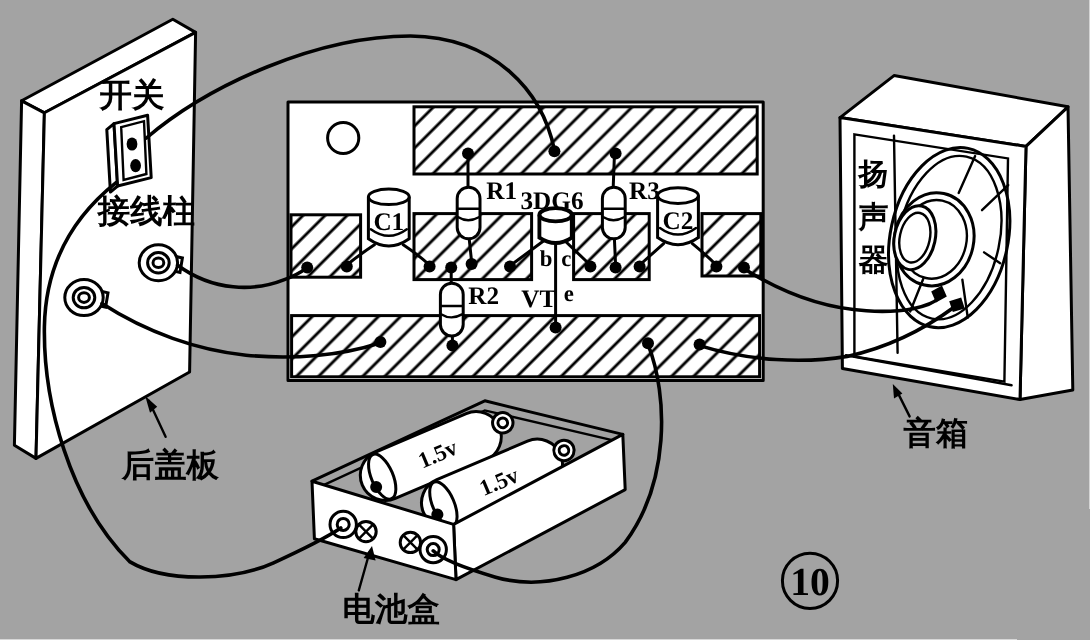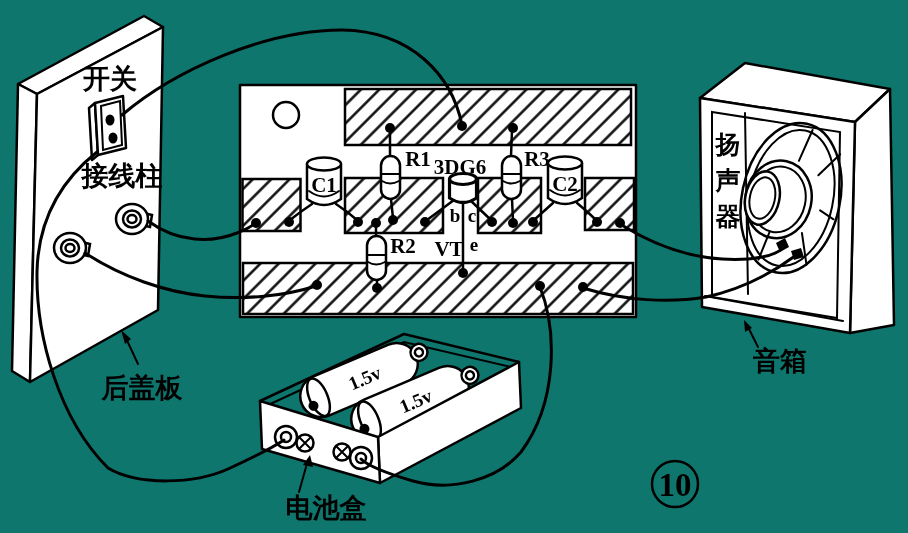--- a/index.html
+++ b/index.html
@@ -1,16 +1,16 @@
 <!DOCTYPE html>
 <html><head>
 <meta charset="utf-8">
 <style>
   html,body{margin:0;padding:0;background:#fff;}
-  .stage{position:relative;width:908px;height:533px;background:#0f766e;overflow:hidden;}
+  .stage{position:relative;width:908px;height:533px;background:#a3a3a3;overflow:hidden;}
   svg{position:absolute;inset:0;}
   .ln{stroke:#000;stroke-width:2.5;fill:none;stroke-linecap:round;stroke-linejoin:round;}
   .lnthin{stroke:#000;stroke-width:2;fill:none;stroke-linecap:round;}
   .face{fill:#fff;stroke:#000;stroke-width:2.5;stroke-linejoin:round;}
   .pad{fill:url(#hatch);stroke:#000;stroke-width:2.5;}
   .wire{stroke:#000;stroke-width:3;fill:none;stroke-linecap:round;}
   .dot{fill:#000;stroke:none;}
   .comp{fill:#fff;stroke:#000;stroke-width:2.5;}
   .cjk{font-family:"Liberation Sans",sans-serif;font-weight:700;font-size:27px;fill:#000;}
   .cjks{font-family:"Liberation Sans",sans-serif;font-weight:700;font-size:25px;fill:#000;}

